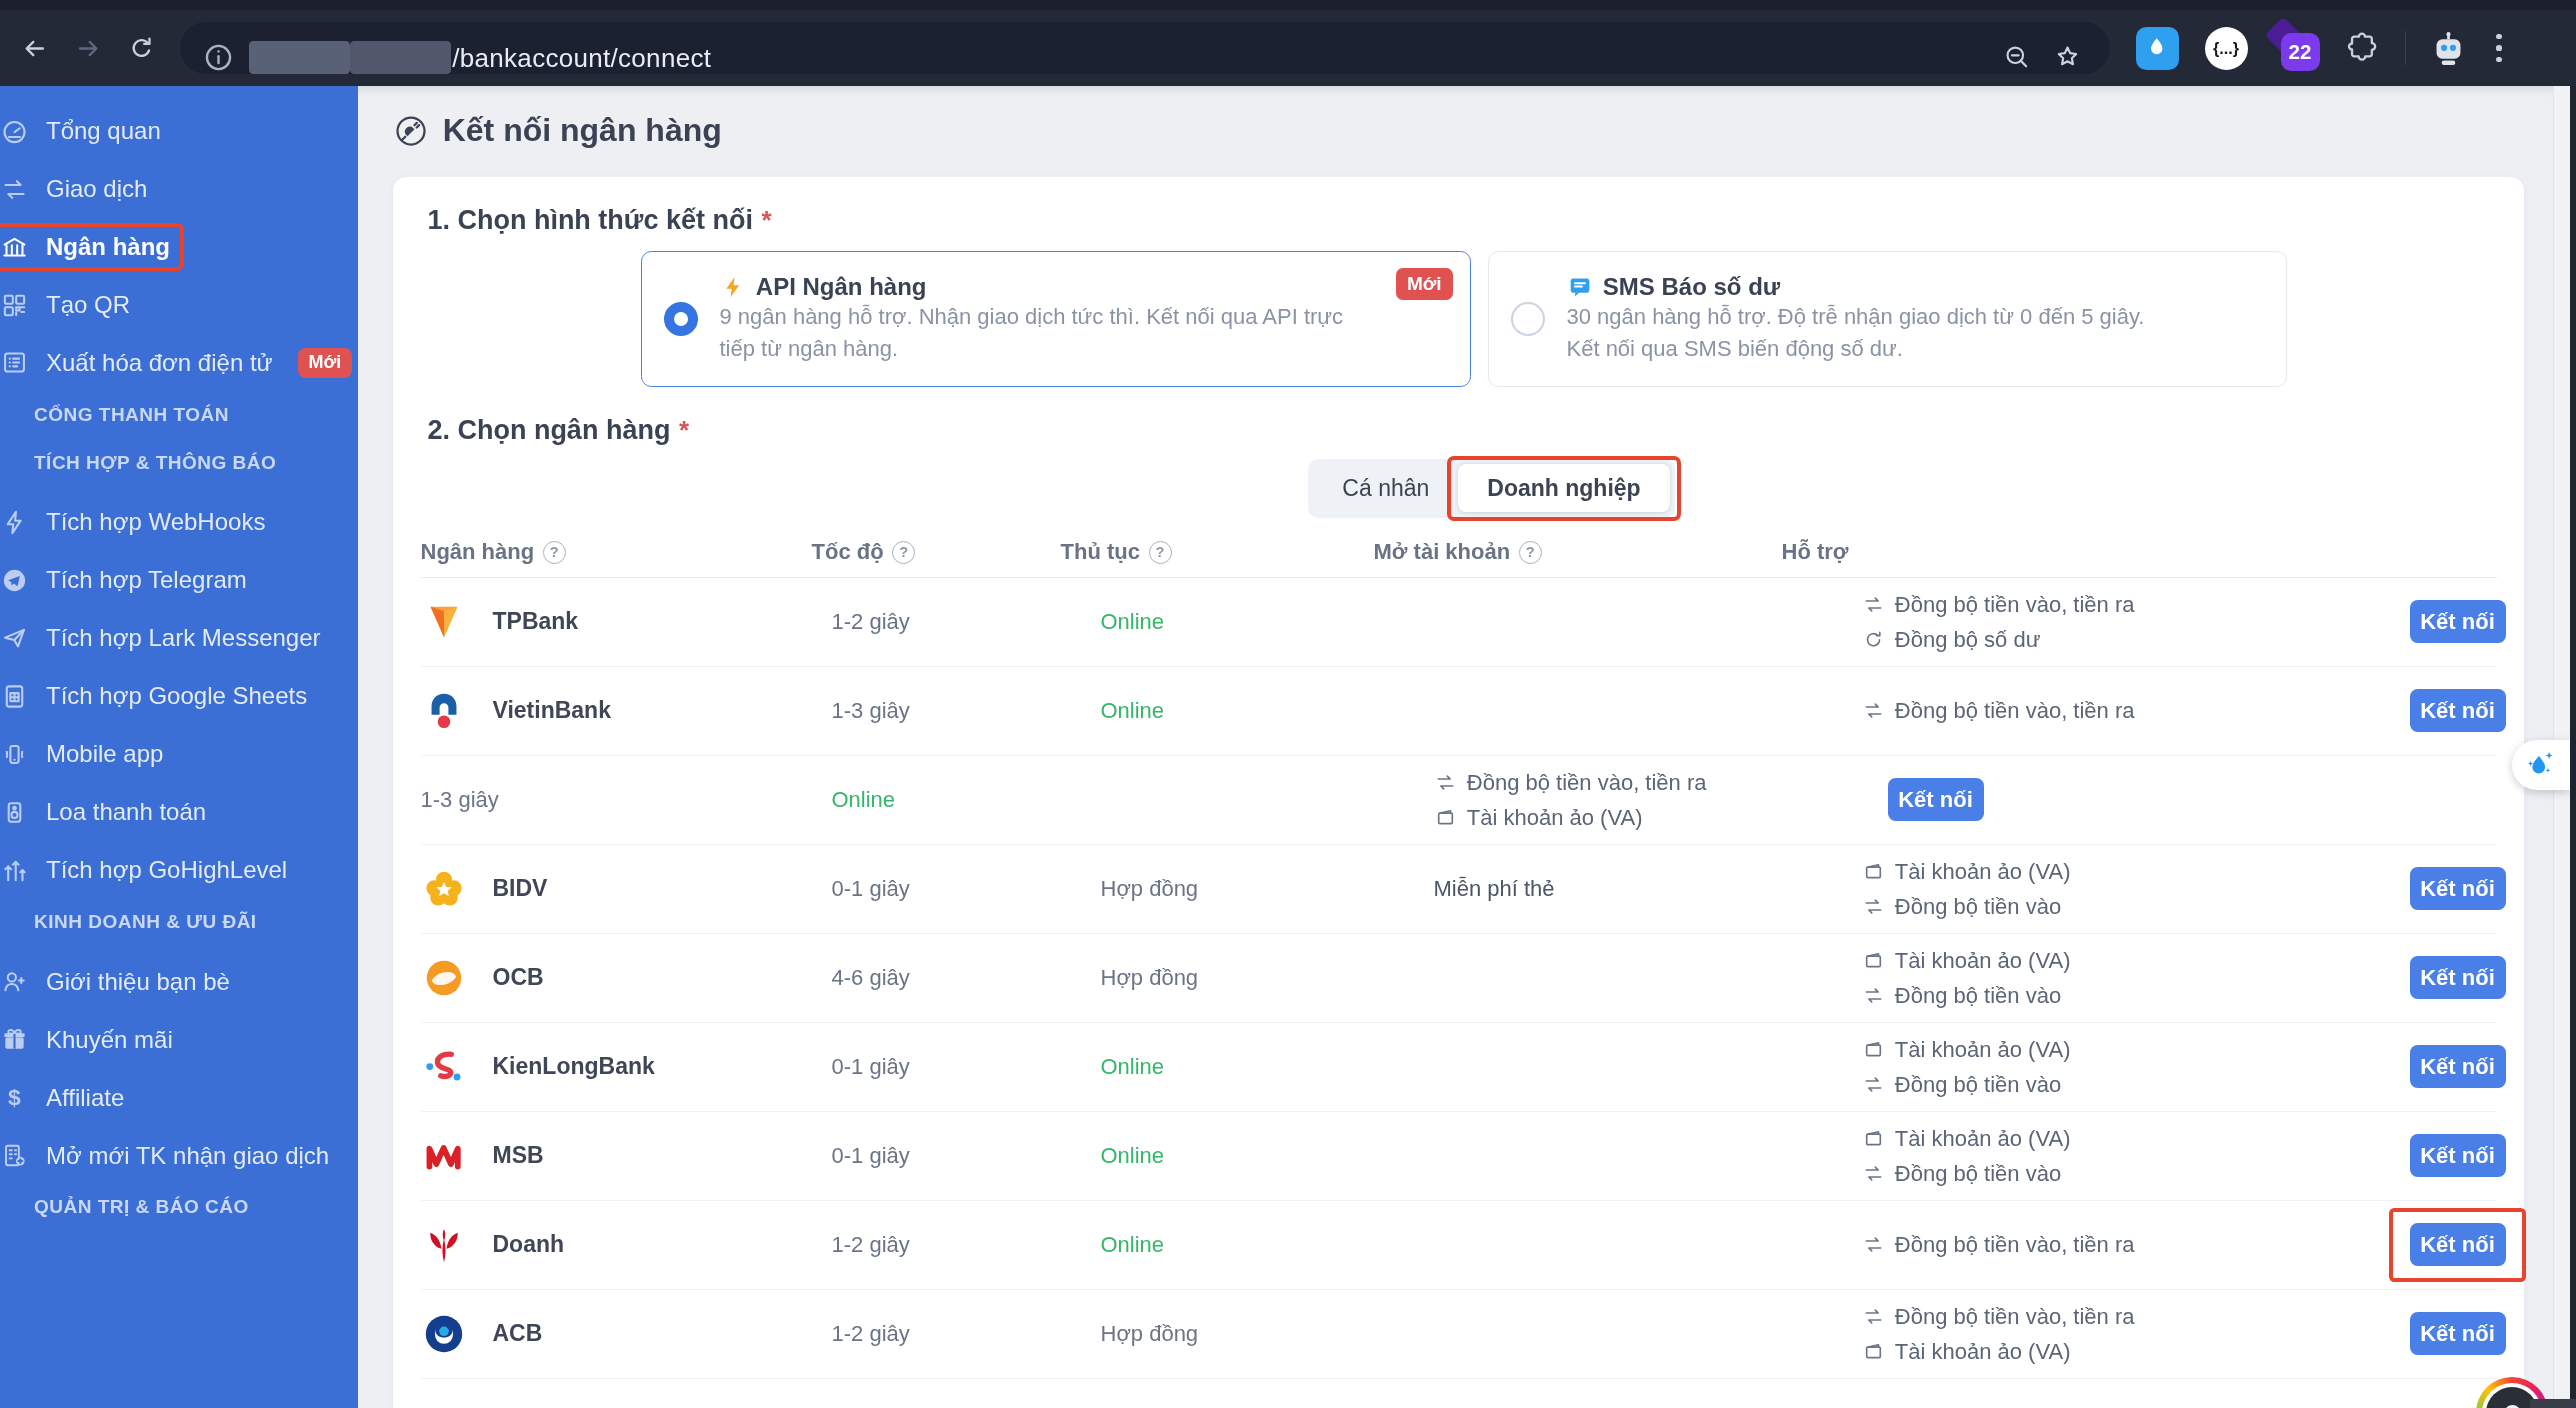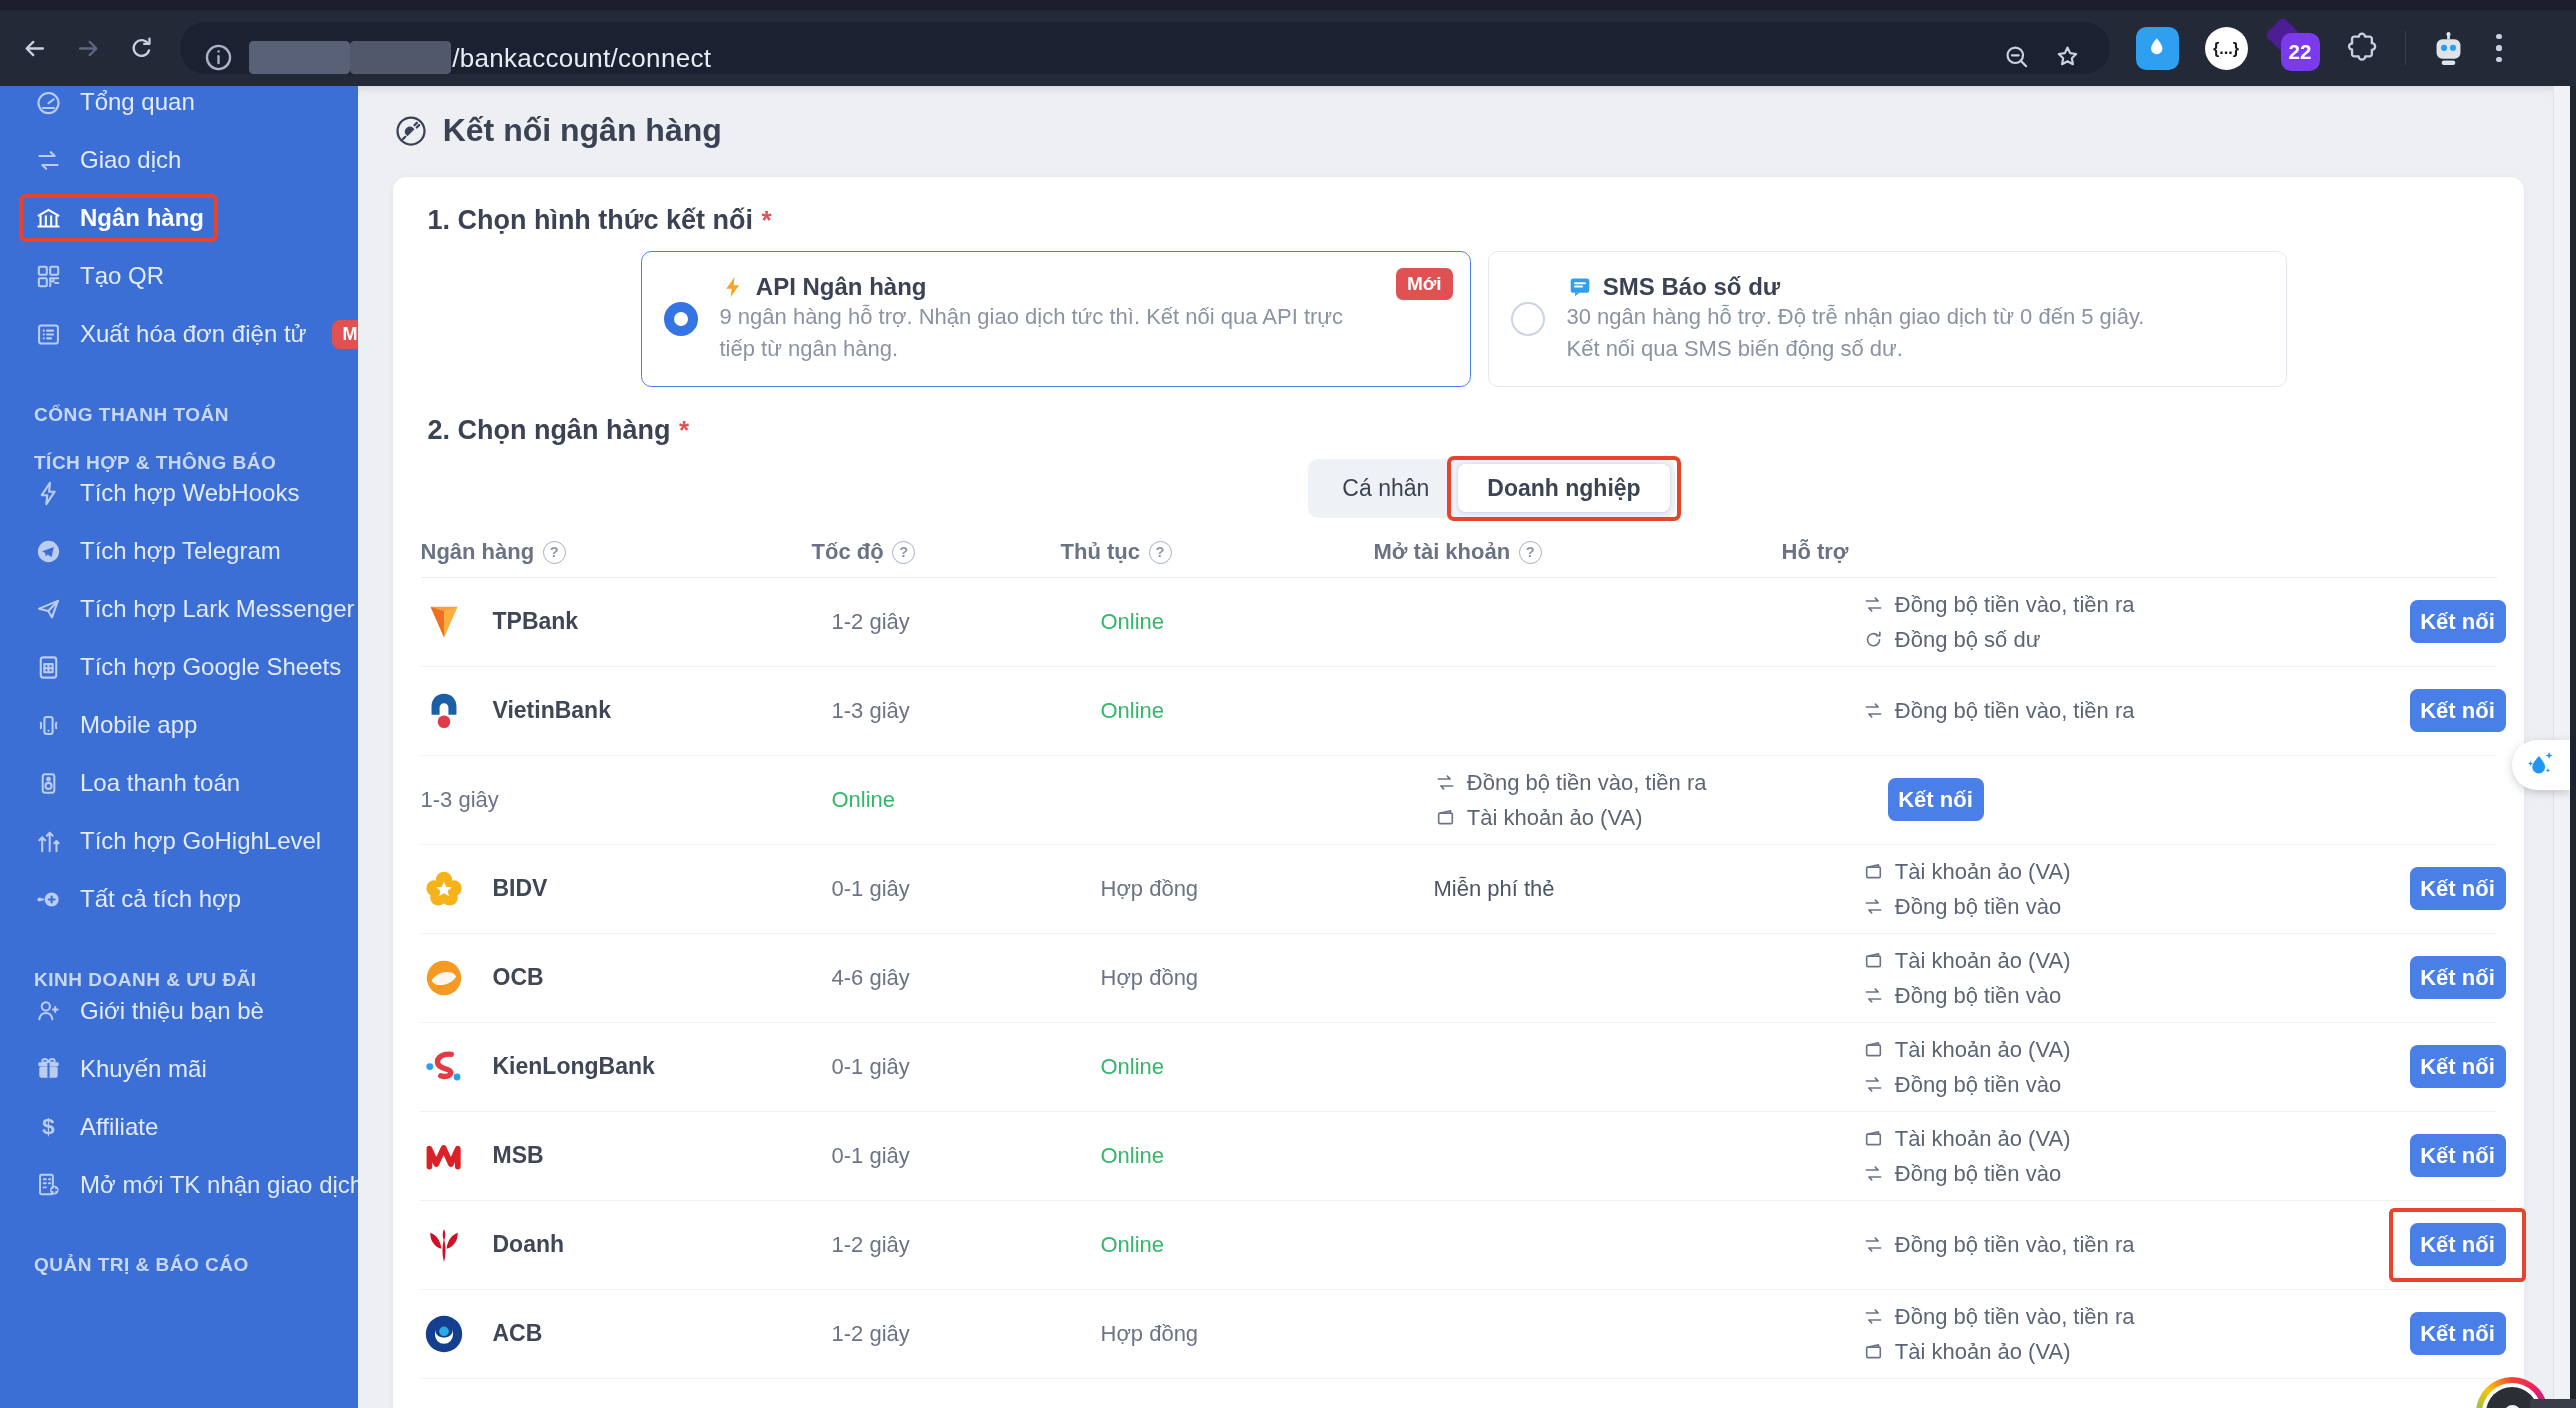--- a/index.html
+++ b/index.html
@@ -41,21 +41,21 @@
   .avatar{margin-left:22px;width:41px;height:41px;}
   .avatar svg{width:41px;height:41px;}
   .kebab{margin-left:22px;display:flex;flex-direction:column;gap:6px;padding:5.2px;}
   .kebab i{width:5.2px;height:5.2px;border-radius:50%;background:#c9d1e0;}
 
   
   .sidebar{position:absolute;left:0;top:86px;width:358px;height:1322px;background:var(--c-sidebar);
     overflow:hidden;padding-top:1.7px;}
   .sb-header{margin:26px 0 5.2px 34px;font-size:19px;font-weight:bold;letter-spacing:0.5px;
     color:rgba(255,255,255,.72);}
-  .sb-item{height:58px;display:flex;align-items:flex-start;padding-left:34px;cursor:pointer;}
+  .sb-item{height:58px;display:flex;align-items:flex-end;cursor:pointer;}
   .sb-inner{position:relative;display:inline-flex;align-items:center;gap:17px;}
   .sb-ic{width:29px;height:29px;color:#bccdf2;flex:0 0 29px;display:flex;align-items:center;justify-content:center;}
   .sb-ic svg{width:29px;height:29px;}
   .sb-label{font-size:24px;color:rgba(255,255,255,.86);white-space:nowrap;}
   .sb-item.active .sb-label{color:#ffffff;font-weight:bold;}
   .sb-item.active .sb-ic{color:#ffffff;}
   .sb-badge{background:var(--c-badge);color:#fff;font-size:18px;font-weight:bold;border-radius:7.7px;
     padding:4.3px 10.3px;margin-left:8.6px;}
   .sb-item.annotated .sb-inner::after{content:"";position:absolute;inset:-9.4px -13.7px -9.4px -15.5px;
     border:4.3px solid var(--c-annot);border-radius:6.9px;}
@@ -370,34 +370,20 @@
             <svg viewBox="0 0 24 24" fill="none" stroke="currentColor" stroke-width="1.7" stroke-linecap="round" stroke-linejoin="round">
               <path d="M6.8 20V8.6M6.8 8.6L4.4 11M6.8 8.6l2.4 2.4"></path>
               <path d="M13 20V4.8M13 4.8l-2.4 2.4M13 4.8l2.4 2.4"></path>
               <path d="M18.6 20v-8.4M18.6 11.6l-1.8 1.8M18.6 11.6l1.8 1.8"></path>
             </svg>
           </span>
       <span class="sb-label">Tích hợp GoHighLevel</span>
 
     </span>
   </div>
-      <div class="sb-item">
-    <span class="sb-inner">
-      <span class="sb-ic">
-            <svg viewBox="0 0 24 24">
-              <path d="M3.6 12h4" stroke="currentColor" stroke-width="1.7" stroke-linecap="round"></path>
-              <circle cx="4.6" cy="12" r="1.6" fill="currentColor"></circle>
-              <circle cx="14.6" cy="12" r="5.8" fill="currentColor"></circle>
-              <path d="M14.6 9.6v4.8M12.2 12h4.8" stroke="#3b6fd6" stroke-width="1.8" stroke-linecap="round"></path>
-            </svg>
-          </span>
-      <span class="sb-label">Tất cả tích hợp</span>
-
-    </span>
-  </div>
       <div class="sb-header">KINH DOANH &amp; ƯU ĐÃI</div>
       <div class="sb-item">
     <span class="sb-inner">
       <span class="sb-ic">
             <svg viewBox="0 0 24 24" fill="none" stroke="currentColor" stroke-width="1.7" stroke-linecap="round" stroke-linejoin="round">
               <circle cx="9.8" cy="8.6" r="3.4"></circle>
               <path d="M4.4 19.2c.6-3.4 2.9-5.2 5.4-5.2s4.8 1.8 5.4 5.2"></path>
               <path d="M17.6 9.2v4M15.6 11.2h4"></path>
             </svg>
           </span>

